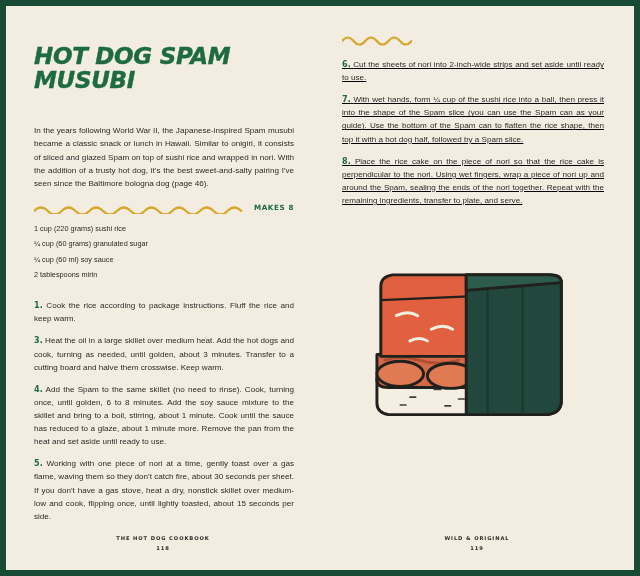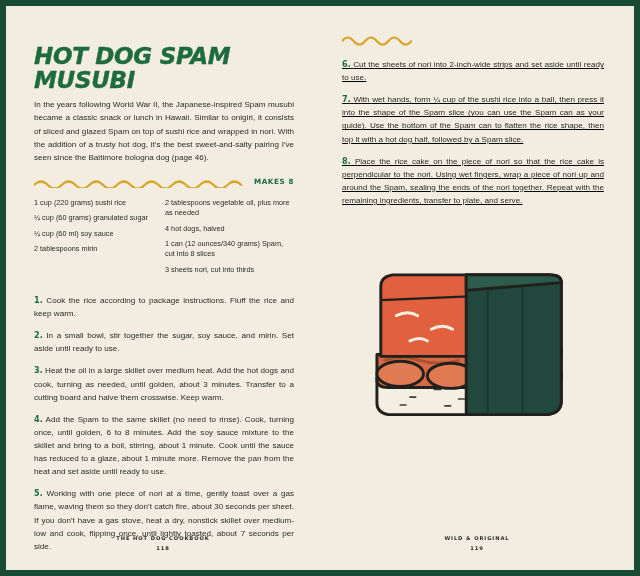--- a/index.html
+++ b/index.html
@@ -42,21 +42,21 @@
     font-style: italic;
     font-size: 23px;
     line-height: 1.05;
     color: #1d6b3f;
     letter-spacing: -0.3px;
     margin: 16px 0 0 0;
     text-transform: uppercase;
     -webkit-text-stroke: 0.4px #1d6b3f;
   }
   .intro {
-    margin-top: 6px;
+    margin-top: 32px;
     font-size: 8.1px;
     line-height: 1.62;
     color: #2b2b28;
     text-align: justify;
   }
   .squiggle-row {
     display: flex;
     align-items: center;
     justify-content: space-between;
     margin-top: 12px;
@@ -152,48 +152,38 @@
         <div class="makes">MAKES 8</div>
       </div>
 
       <div class="ingredients">
         <div class="ing-col">
           <div class="ing-item">1 cup (220 grams) sushi rice</div>
           <div class="ing-item">¼ cup (60 grams) granulated sugar</div>
           <div class="ing-item">¼ cup (60 ml) soy sauce</div>
           <div class="ing-item">2 tablespoons mirin</div>
         </div>
-        <div class="ing-col">
-          <div class="ing-item">2 tablespoons vegetable oil, plus more as needed</div>
-          <div class="ing-item">4 hot dogs, halved</div>
-          <div class="ing-item">1 can (12 ounces/340 grams) Spam, cut into 8 slices</div>
-          <div class="ing-item">3 sheets nori, cut into thirds</div>
-        </div>
       </div>
 
       <div class="steps">
         <p class="step">
           <span class="num">1.</span>
           <span>Cook the rice according to package instructions. Fluff the rice and keep warm.</span>
         </p>
         <p class="step">
-          <span class="num">2.</span>
-          <span>In a small bowl, stir together the sugar, soy sauce, and mirin. Set aside until ready to use.</span>
-        </p>
-        <p class="step">
           <span class="num">3.</span>
           <span>Heat the oil in a large skillet over medium heat. Add the hot dogs and cook, turning as needed, until golden, about 3 minutes. Transfer to a cutting board and halve them crosswise. Keep warm.</span>
         </p>
         <p class="step">
           <span class="num">4.</span>
           <span>Add the Spam to the same skillet (no need to rinse). Cook, turning once, until golden, 6 to 8 minutes. Add the soy sauce mixture to the skillet and bring to a boil, stirring, about 1 minute. Cook until the sauce has reduced to a glaze, about 1 minute more. Remove the pan from the heat and set aside until ready to use.</span>
         </p>
         <p class="step">
           <span class="num">5.</span>
-          <span>Working with one piece of nori at a time, gently toast over a gas flame, waving them so they don't catch fire, about 30 seconds per sheet. If you don't have a gas stove, heat a dry, nonstick skillet over medium-low and cook, flipping once, until lightly toasted, about 7 seconds per side.</span>
+          <span>Working with one piece of nori at a time, gently toast over a gas flame, waving them so they don't catch fire, about 30 seconds per sheet. If you don't have a gas stove, heat a dry, nonstick skillet over medium-low and cook, flipping once, until lightly toasted, about 15 seconds per side.</span>
         </p>
       </div>
 
       <div class="footer">
         <span>THE HOT DOG COOKBOOK</span>
         <span class="pg">118</span>
       </div>
     </div>
 
     <div class="col col-right">

